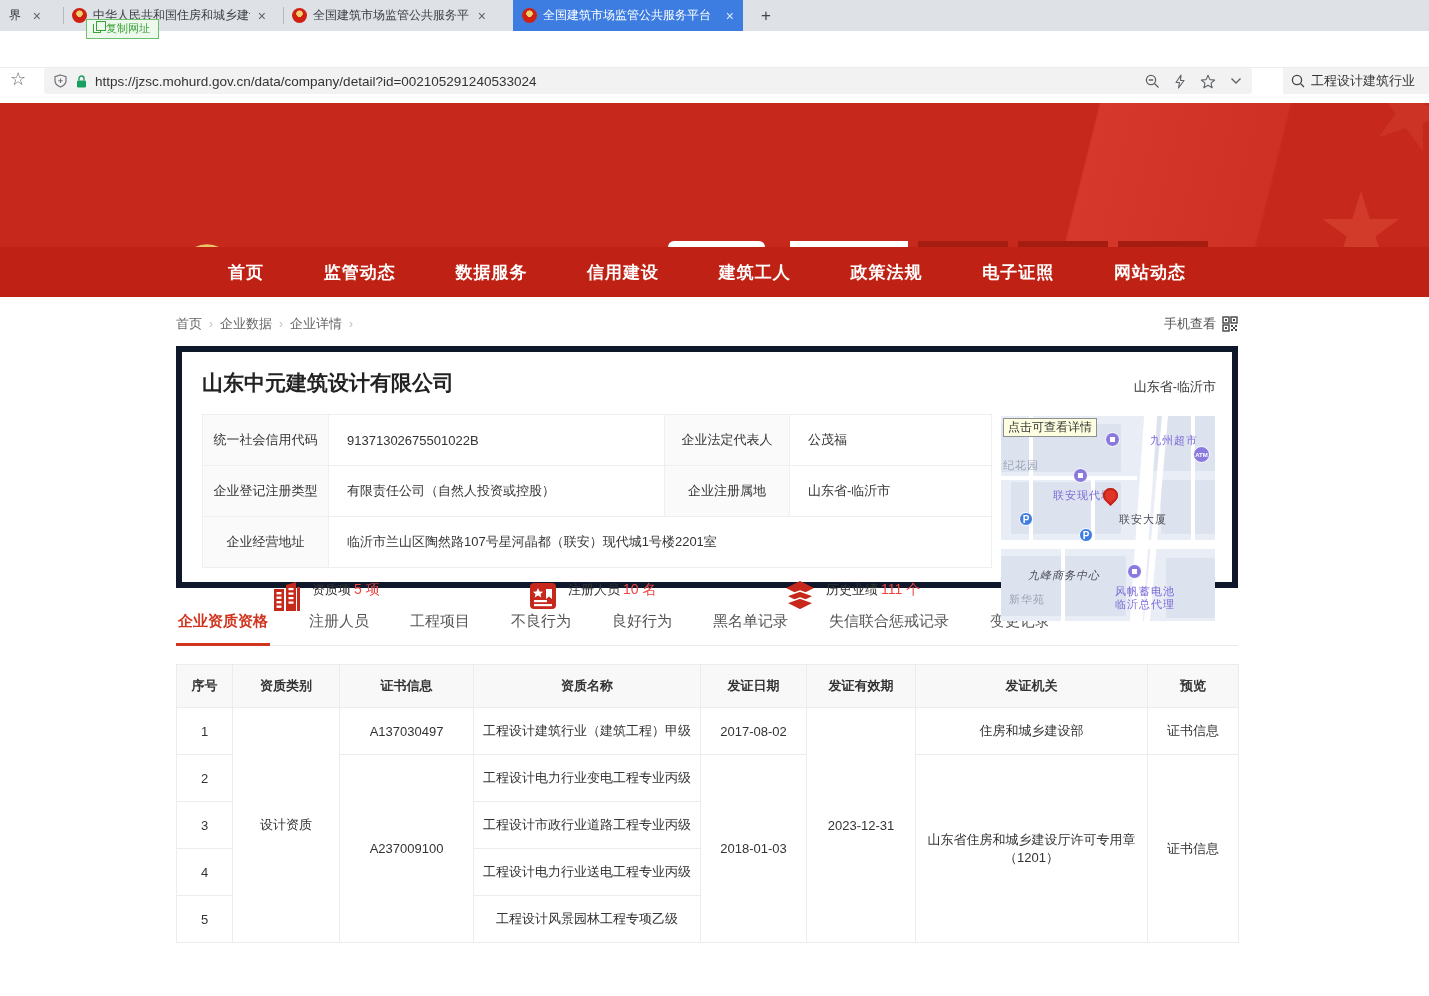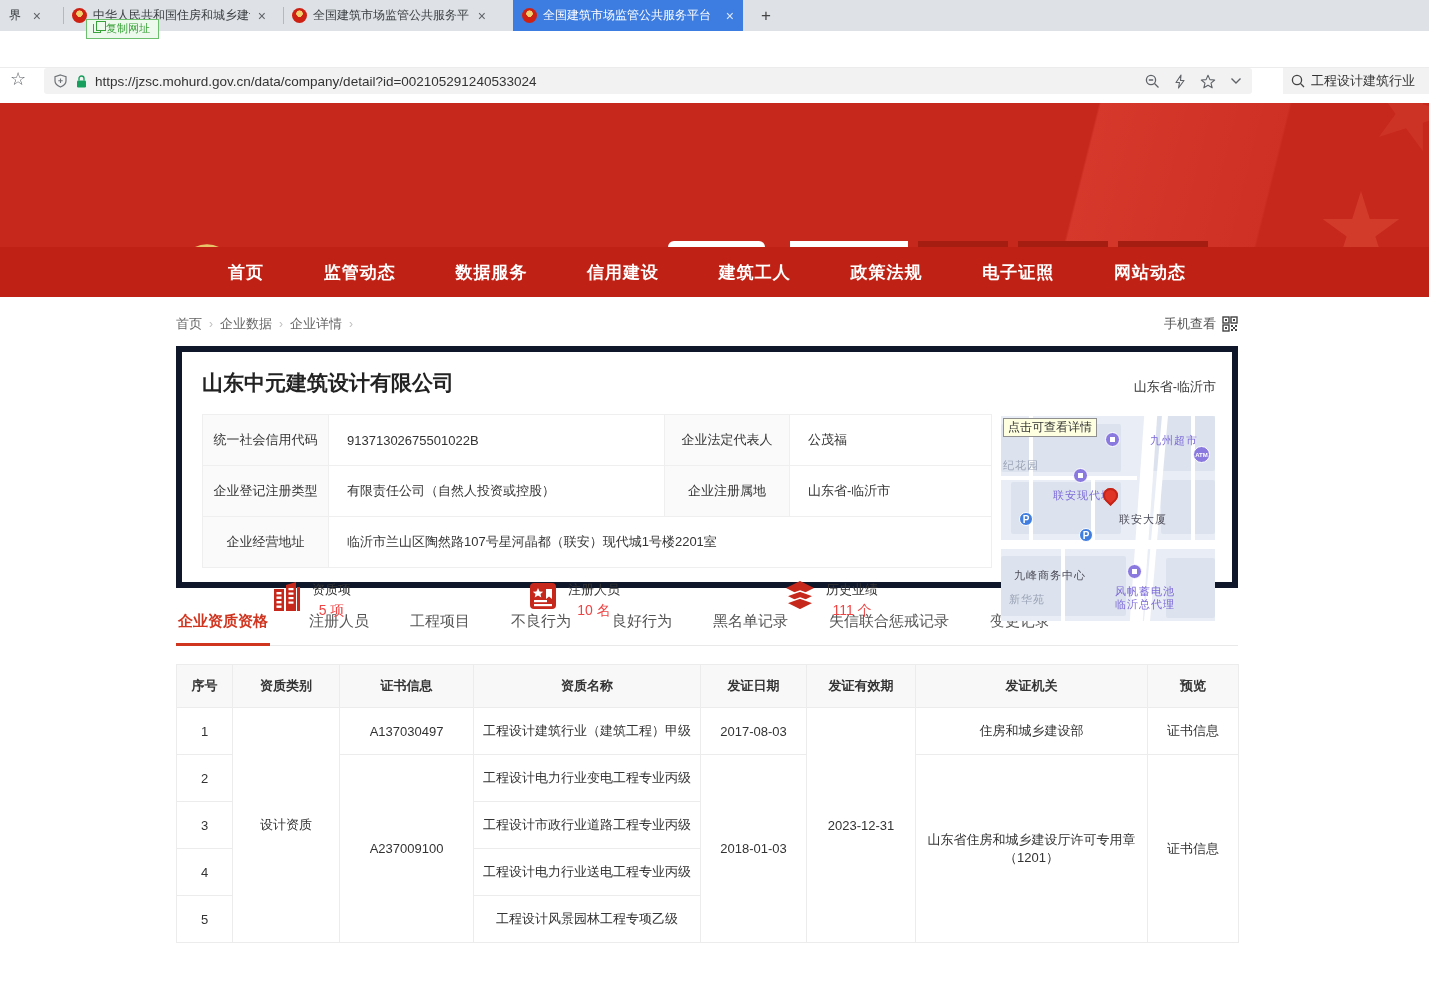--- a/index.html
+++ b/index.html
@@ -55,21 +55,21 @@
   .company-region{position:absolute;right:16px;top:26px;font-size:13px;color:#333;}
   .info-table{margin-top:17px;border-collapse:collapse;}
   .info-table td{border:1px solid #efefef;font-size:13px;color:#333;height:51px;}
   .info-table td.lbl{background:#fafafa;width:126px;text-align:center;}
   .info-table td.v1{width:336px;padding-left:18px;}
   .info-table td.l2{width:125px;}
   .info-table td.v2{width:202px;padding-left:18px;}
 
   .stats{display:flex;margin-top:13px;padding-left:70px;}
   .stat{display:flex;align-items:flex-start;gap:10px;width:256px;}
-  .stat-text{display:flex;flex-direction:column;align-items:center;gap:3px;}
+  .stat-text{display:flex;align-items:center;gap:3px;}
   .stat-label{font-size:13px;color:#333;}
   .stat-value{font-size:14px;color:#ef4444;}
 
   
   .map{position:absolute;right:17px;top:64px;width:214px;height:205px;background:#e9edf5;overflow:hidden;}
   .blk{position:absolute;background:#dde3ee;border-radius:2px;}
   .road{position:absolute;background:#fff;}
   .map-label{position:absolute;font-size:11px;letter-spacing:1px;white-space:nowrap;}
   .lab-purple{color:#7a68d8;}
   .lab-gray{color:#9aa3b6;}
@@ -328,21 +328,21 @@
       <div class="poi" style="left:104px;top:16px;"></div>
       <div class="map-label lab-purple" style="left:124px;top:17px;margin-left:25px;">九州超市</div>
       <div class="poi-atm" style="left:192px;top:30px;">ATM</div>
       <div class="map-label lab-gray" style="left:2px;top:42px;">纪花园</div>
       <div class="poi" style="left:72px;top:52px;"></div>
       <div class="map-label lab-purple" style="left:52px;top:72px;">联安现代城</div>
       <div class="red-marker" style="left:102px;top:72px;"></div>
       <div class="map-label lab-dark" style="left:118px;top:96px;">联安大厦</div>
       <div class="pinP" style="left:18px;top:96px;">P</div>
       <div class="pinP" style="left:78px;top:112px;">P</div>
-      <div class="map-label lab-dark" style="left:13px;top:152px;">九峰商务中心</div>
+      <div class="map-label lab-dark" style="left:27px;top:152px;font-style:italic;">九峰商务中心</div>
       <div class="poi" style="left:126px;top:148px;"></div>
       <div class="map-label lab-purple" style="left:114px;top:168px;">风帆蓄电池</div>
       <div class="map-label lab-purple" style="left:114px;top:181px;">临沂总代理</div>
       <div class="map-label lab-gray" style="left:8px;top:176px;">新华苑</div>
     </div>
   </div>
 
   <div class="dtabs">
     <span class="dtab active">企业资质资格</span>
     <span class="dtab">注册人员</span>
@@ -374,21 +374,21 @@
       <th>发证日期</th>
       <th>发证有效期</th>
       <th>发证机关</th>
       <th>预览</th>
     </tr>
     <tr>
       <td>1</td>
       <td rowspan="5">设计资质</td>
       <td>A137030497</td>
       <td>工程设计建筑行业（建筑工程）甲级</td>
-      <td>2017-08-03</td>
+      <td>2017-08-02</td>
       <td rowspan="5">2023-12-31</td>
       <td>住房和城乡建设部</td>
       <td class="link-red">证书信息</td>
     </tr>
     <tr>
       <td>2</td>
       <td rowspan="4">A237009100</td>
       <td>工程设计电力行业变电工程专业丙级</td>
       <td rowspan="4">2018-01-03</td>
       <td rowspan="4">山东省住房和城乡建设厅许可专用章（1201）</td>

